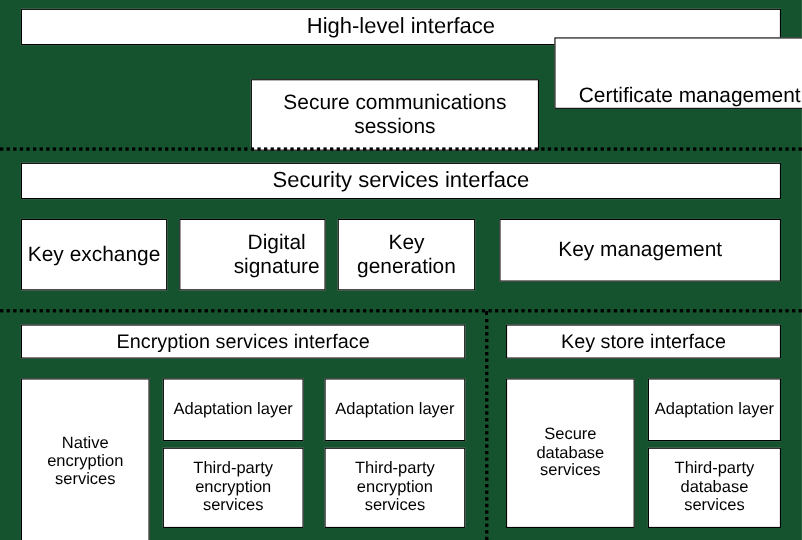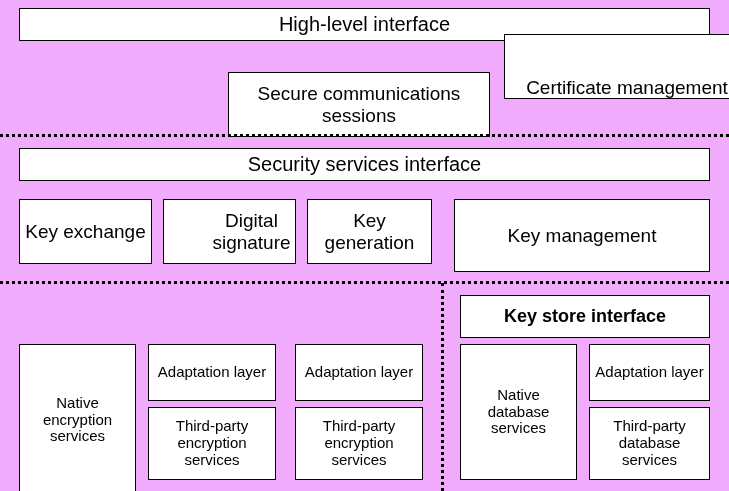--- a/index.html
+++ b/index.html
@@ -8,21 +8,21 @@
     background: #ffffff;
   }
   body {
     font-family: "Liberation Sans", sans-serif;
     color: #000000;
   }
   #canvas {
     position: relative;
     width: 729px;
     height: 491px;
-    background: #f0abfc;
+    background: #14532d;
     overflow: hidden;
   }
   .box {
     position: absolute;
     box-sizing: border-box;
     border: 1.5px solid #000000;
     background: #ffffff;
     display: flex;
     align-items: center;
     justify-content: center;
@@ -77,26 +77,29 @@
   </div>
 
   <div class="box t19" style="left:163px; top:199px; width:133px; height:65px;padding-left:44px;">
     <span>Digital signature</span>
   </div>
 
   <div class="box t19" style="left:307px; top:199px; width:125px; height:65px;">
     <span>Key generation</span>
   </div>
 
-  <div class="box t19" style="left:454px; top:199px; width:256px; height:73px;">
+  <div class="box t19" style="left:454px; top:199px; width:256px; height:57px;">
     <span>Key management</span>
   </div>
 
   <div class="hdivider" style="left:0px; top:281px; width:729px;"></div>
 
+  <div class="box t18" style="left:19px; top:295px; width:404px; height:31px;">
+    <span>Encryption services interface</span>
+  </div>
 
   <div class="box t15" style="left:19px; top:344px; width:117px; height:152px;">
     <span>Native encryption services</span>
   </div>
 
   <div class="box t15" style="left:148px; top:344px; width:128px; height:57px;">
     <span>Adaptation layer</span>
   </div>
 
   <div class="box t15" style="left:148px; top:407px; width:128px; height:73px;">
@@ -106,26 +109,26 @@
   <div class="box t15" style="left:295px; top:344px; width:128px; height:57px;">
     <span>Adaptation layer</span>
   </div>
 
   <div class="box t15" style="left:295px; top:407px; width:128px; height:73px;">
     <span>Third-party encryption services</span>
   </div>
 
   <div class="vdivider" style="left:441px; top:283px; height:208px;"></div>
 
-  <div class="box t18" style="left:460px; top:295px; width:250px; height:43px;font-weight:bold;">
+  <div class="box t18" style="left:460px; top:295px; width:250px; height:31px;">
     <span>Key store interface</span>
   </div>
 
   <div class="box t15" style="left:460px; top:344px; width:117px; height:136px;">
-    <span>Native database services</span>
+    <span>Secure database services</span>
   </div>
 
   <div class="box t15" style="left:589px; top:344px; width:121px; height:57px;">
     <span>Adaptation layer</span>
   </div>
 
   <div class="box t15" style="left:589px; top:407px; width:121px; height:73px;">
     <span>Third-party database services</span>
   </div>
 

